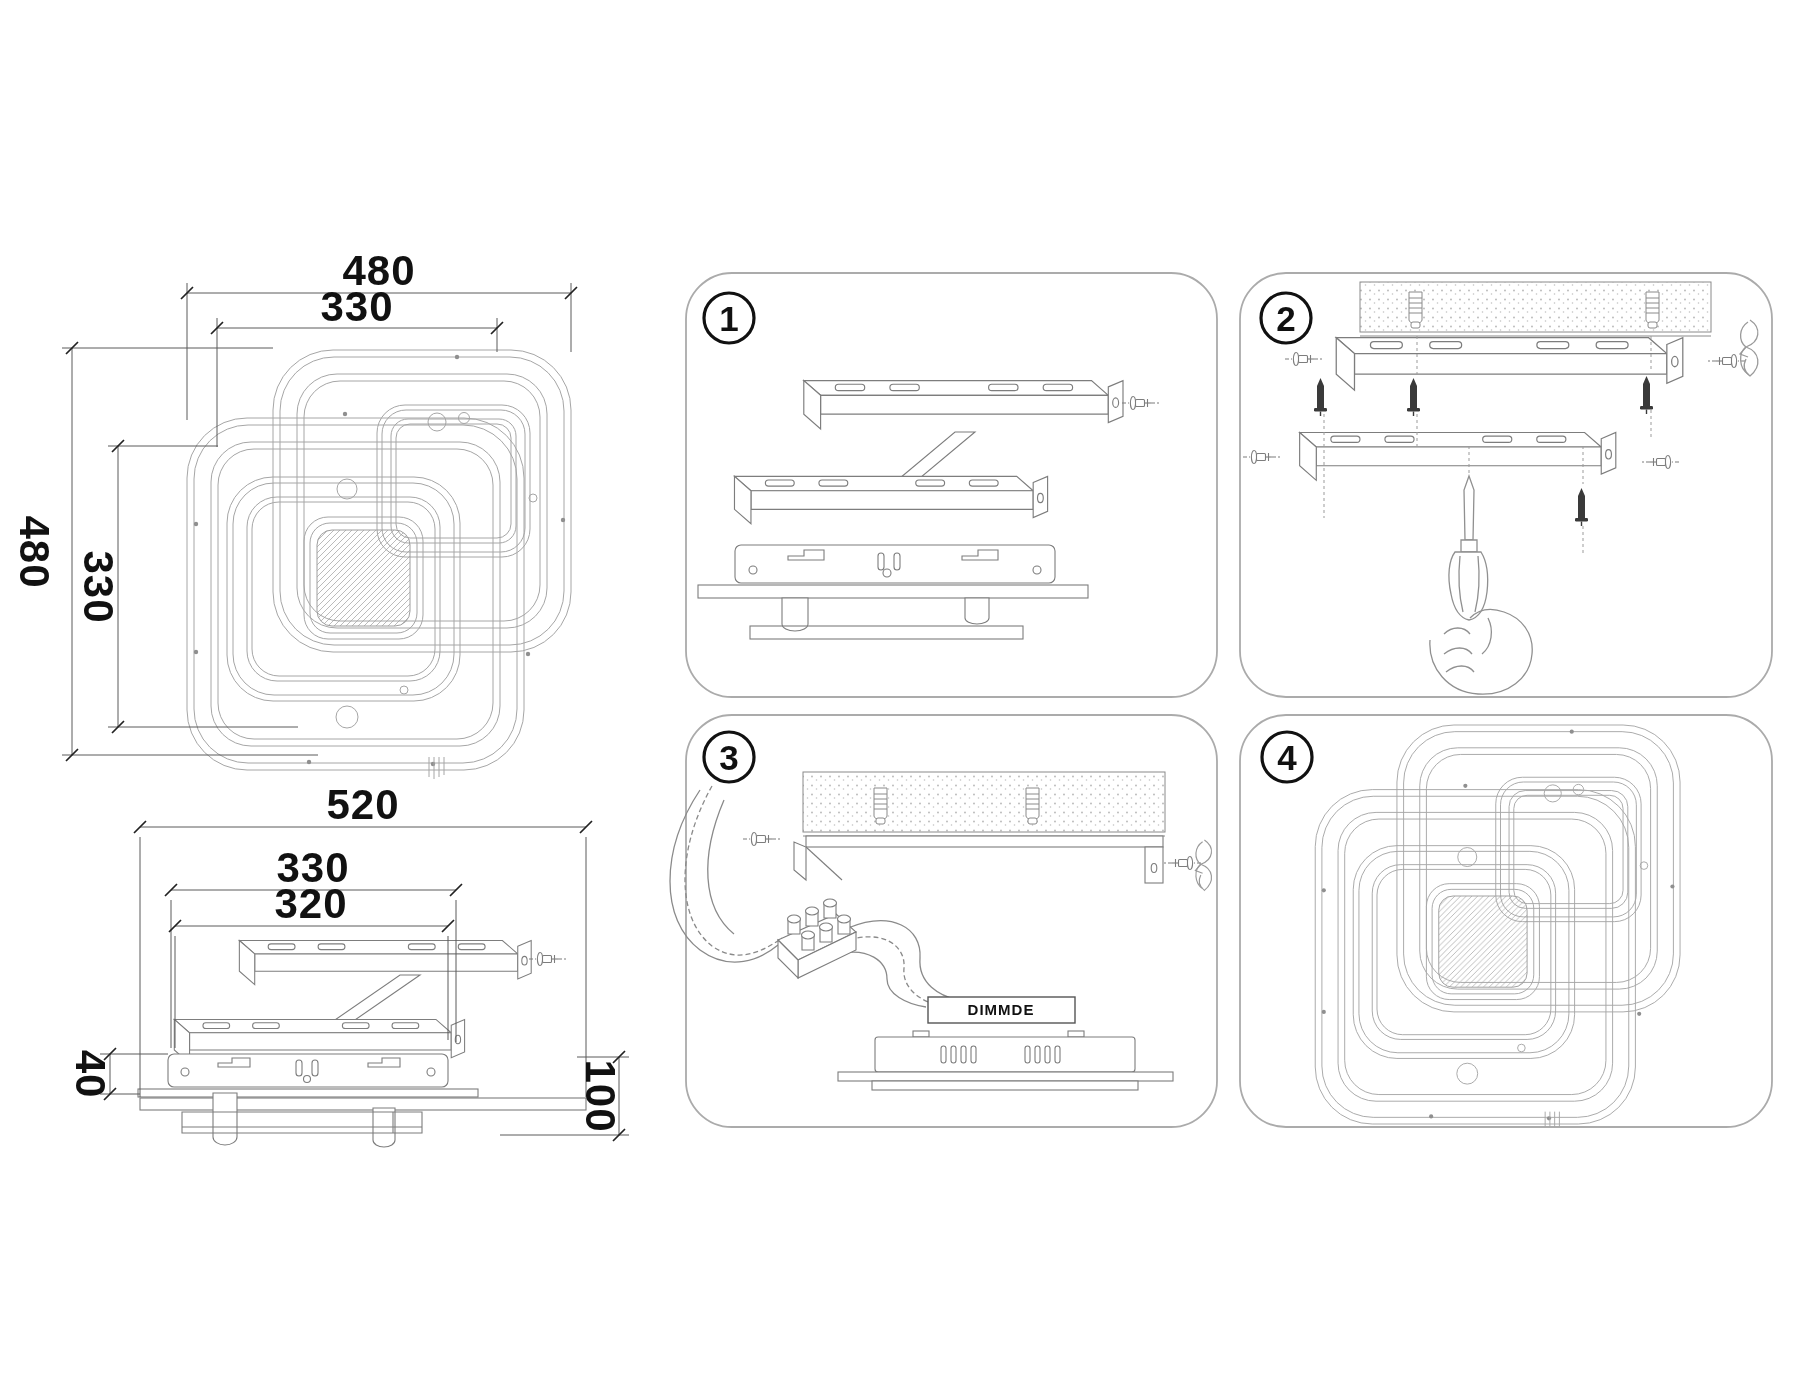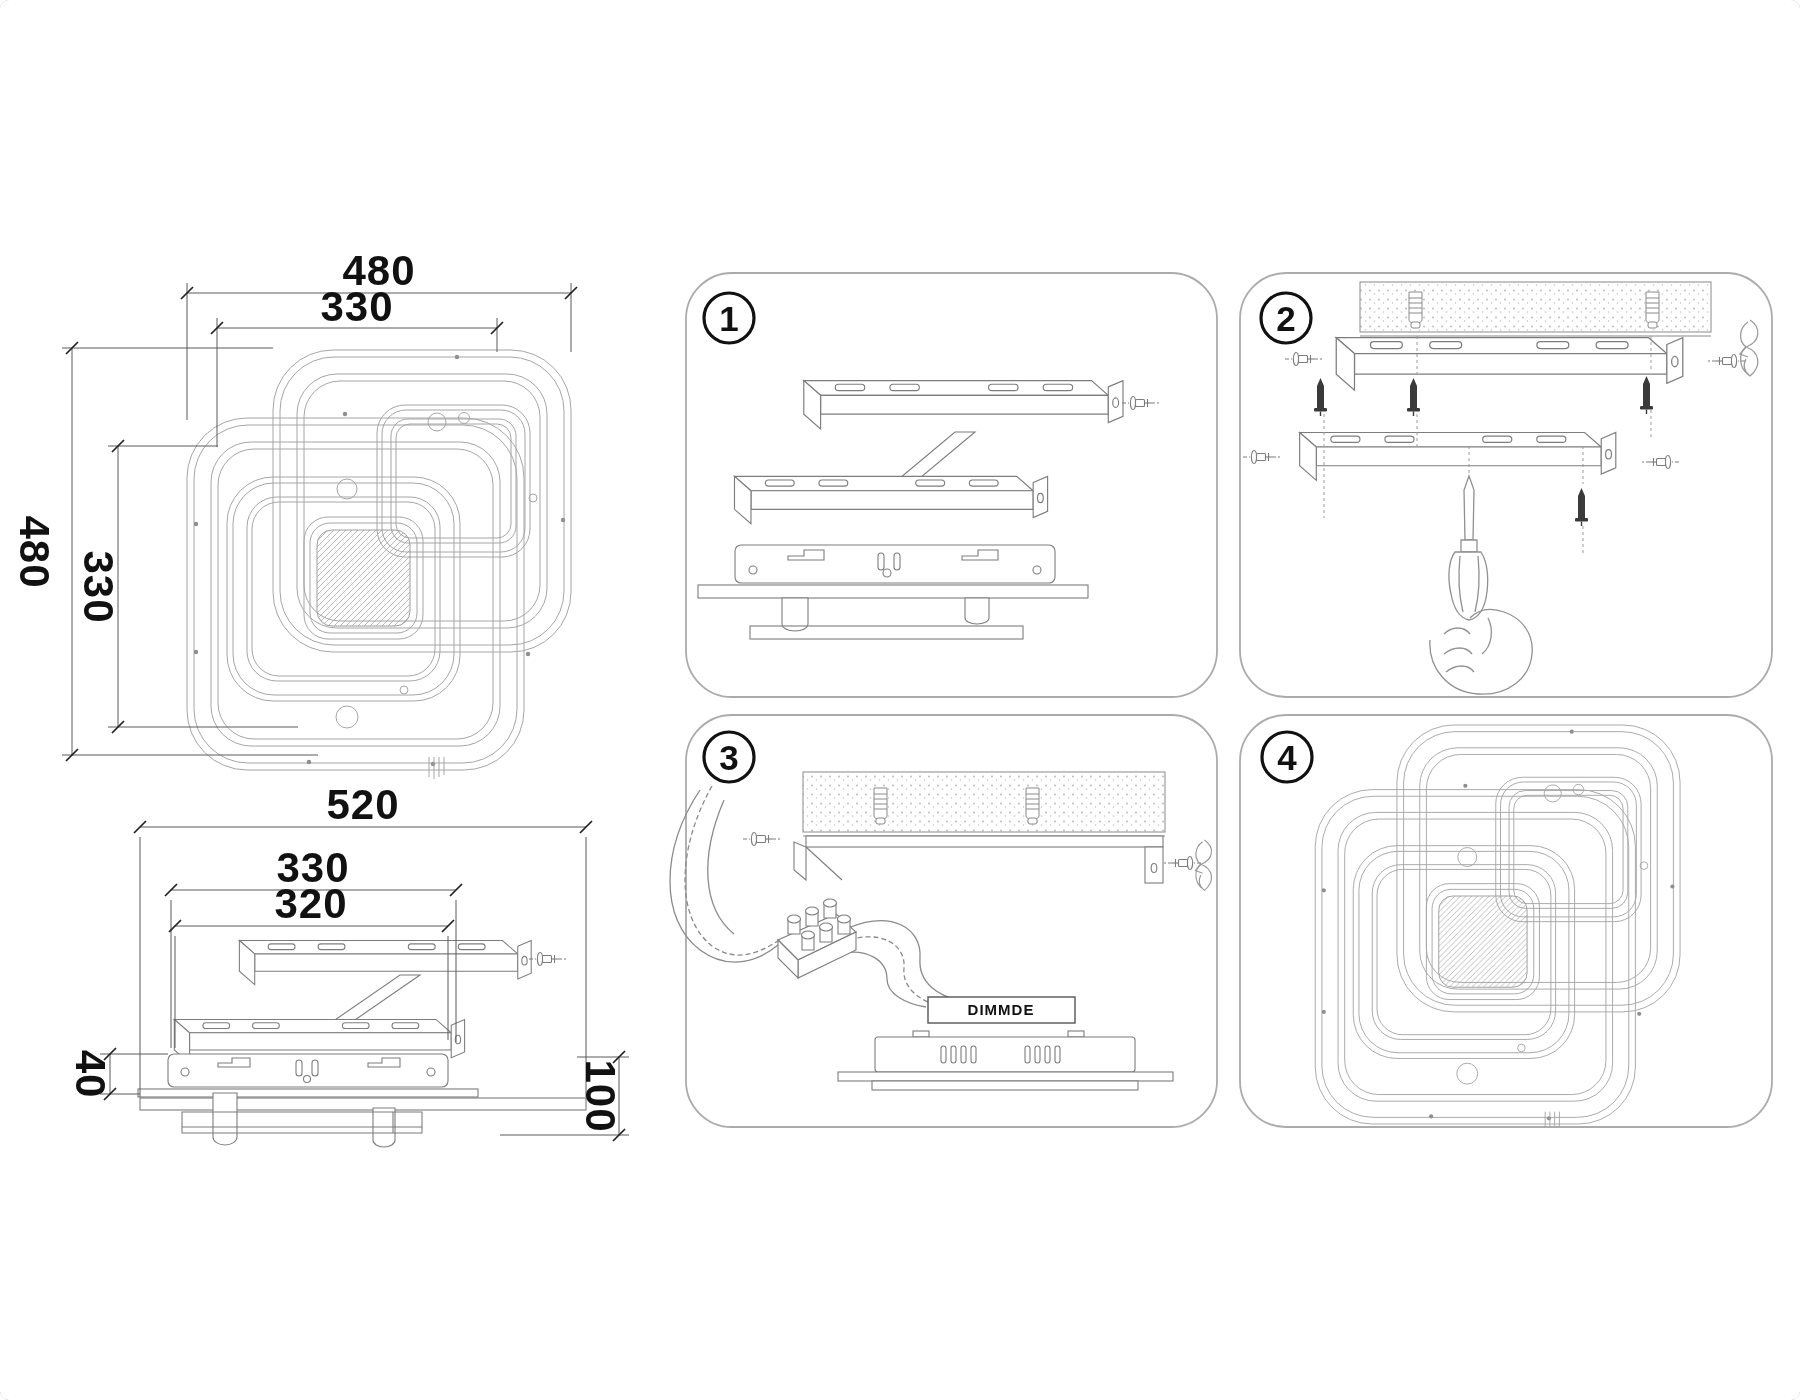--- a/index.html
+++ b/index.html
@@ -1,16 +1,16 @@
 <!DOCTYPE html>
 <html><head>
 <meta charset="utf-8">
 <style>
   html,body{margin:0;padding:0;background:#fff;}
-  .stage{width:1800px;height:1400px;position:relative;background:#a3a3a3;overflow:hidden;border-radius:9px;}
+  .stage{width:1800px;height:1400px;position:relative;background:#a3a3a3;overflow:hidden;}
   svg{display:block;font-family:"Liberation Sans", sans-serif;}
   text{fill:#111;}
   .dimtxt{font-size:42px;font-weight:bold;letter-spacing:1px;}
   .stepnum{font-size:35px;font-weight:bold;}
   .boxlbl{font-size:15px;font-weight:bold;letter-spacing:1px;}
 </style>
 </head>
 <body>
 
 <div class="stage">

